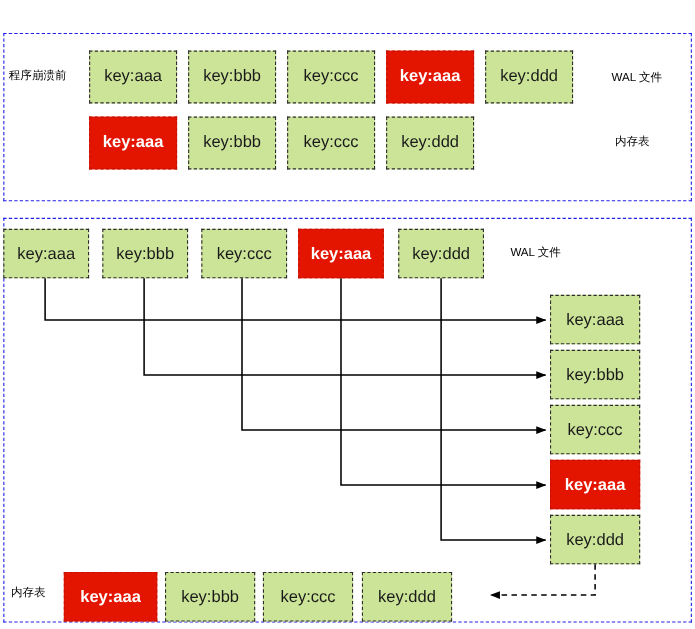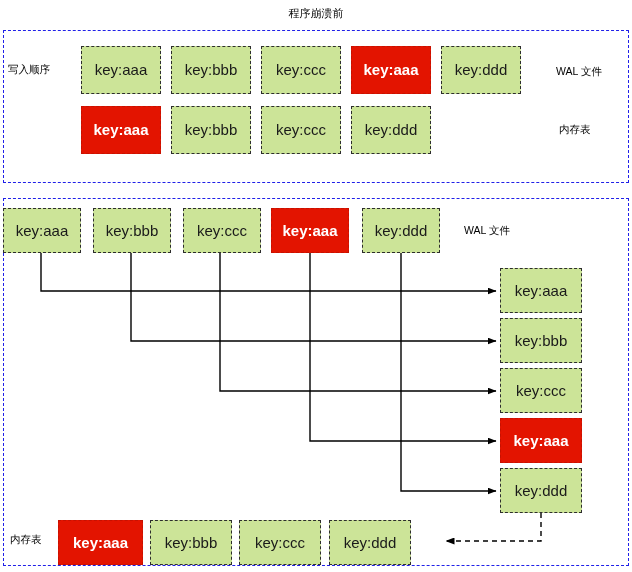--- a/index.html
+++ b/index.html
@@ -82,25 +82,24 @@
     width: 632px;
     height: 572px;
     pointer-events: none;
   }
 </style>
 </head>
 <body>
 
 <div id="canvas">
 
-  <div class="diagram-title">程序崩溃前</div>
 
   <div class="panel" style="left:3px; top:30px; width:626px; height:153px;"></div>
 
-  <div class="slabel" style="left:8px; top:63px;">写入顺序</div>
+  <div class="slabel" style="left:8px; top:63px;">程序崩溃前</div>
 
   <div class="slabel" style="left:556px; top:65px;">WAL 文件</div>
 
   <div class="slabel" style="left:559px; top:123px;">内存表</div>
 
   <div class="kbox green" style="left:81px; top:46px; width:80px; height:48px;">key:aaa</div>
   <div class="kbox green" style="left:171px; top:46px; width:80px; height:48px;">key:bbb</div>
   <div class="kbox green" style="left:261px; top:46px; width:80px; height:48px;">key:ccc</div>
   <div class="kbox red" style="left:351px; top:46px; width:80px; height:48px;">key:aaa</div>
   <div class="kbox green" style="left:441px; top:46px; width:80px; height:48px;">key:ddd</div>

